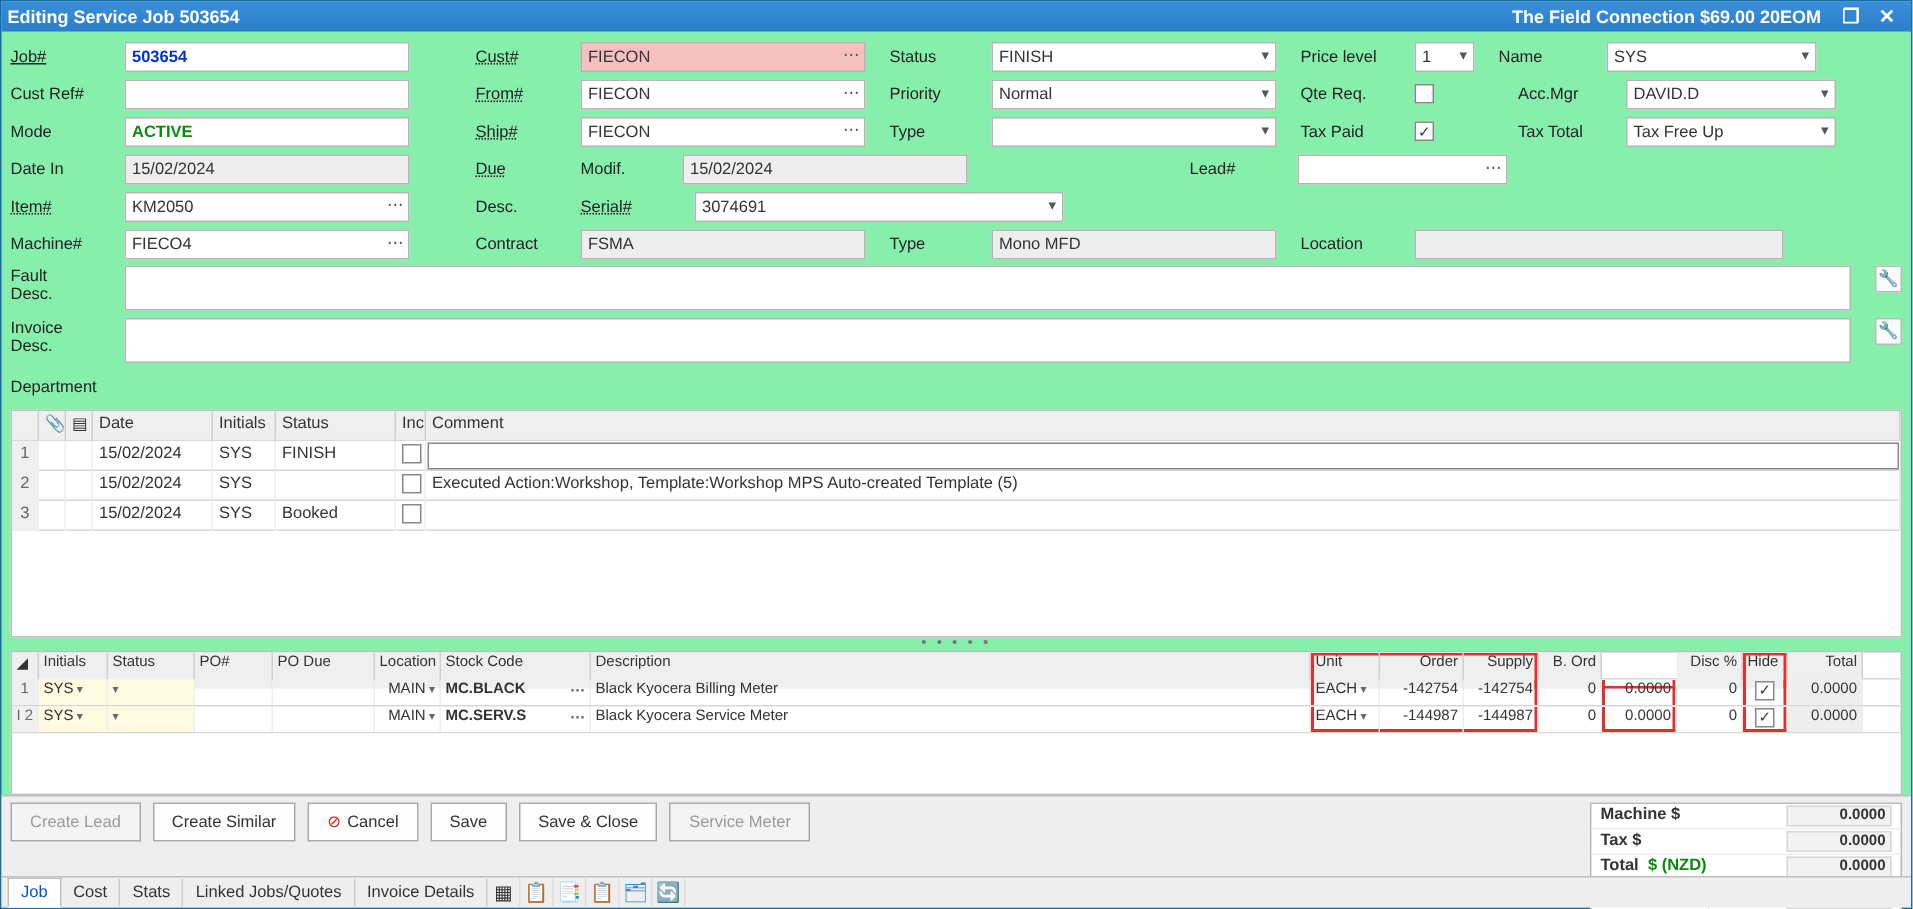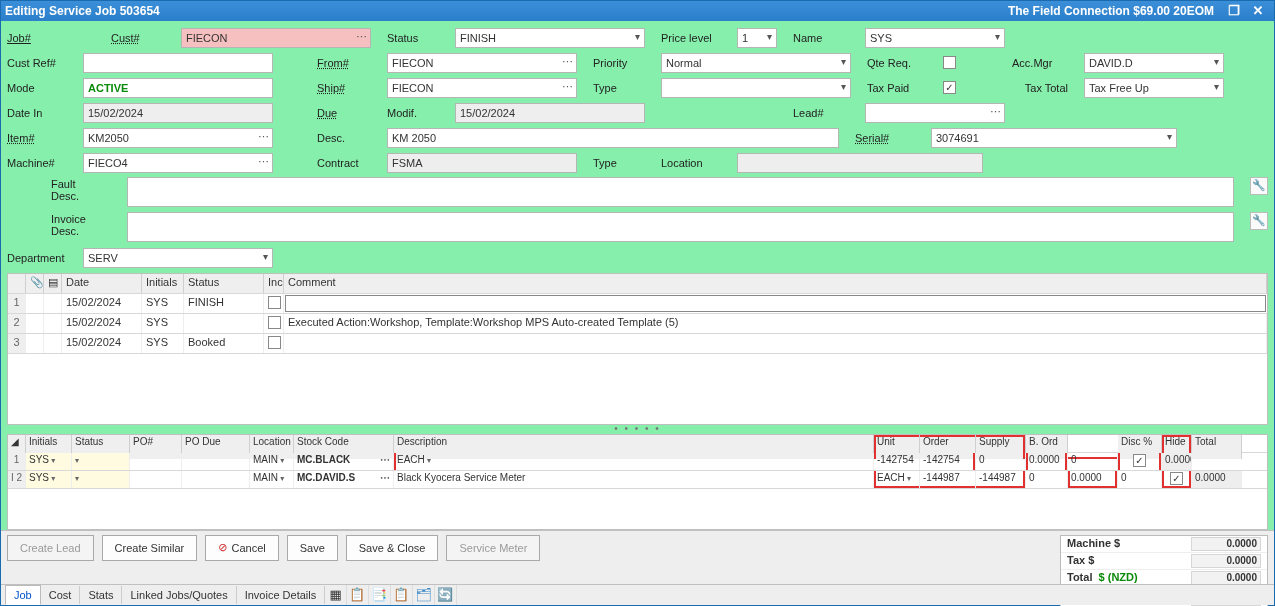--- a/index.html
+++ b/index.html
@@ -106,21 +106,21 @@
 }
 .textarea {
   flex: 1;
   height: 30px;
   border: 1px solid #b5b5b5;
   background: #fff;
   padding: 2px 4px;
   font-size: 11px;
 }
 .two-line-row { height: 32px; align-items: flex-start; }
-.two-line-row .lbl { padding-top: 1px; margin-left: 44px; }
+.two-line-row .lbl { padding-top: 1px; }
 .grid1 {
   margin: 2px 6px 0 6px;
   border: 1px solid #bfbfbf;
   background: #fff;
 }
 .grid1 .ghead, .grid1 .grow {
   display: grid;
   grid-template-columns: 18px 18px 18px 80px 42px 80px 20px auto;
   border-bottom: 1px solid #d8d8d8;
   height: 20px;
@@ -177,21 +177,21 @@
 }
 .grid2 .grow > div {
   border-right: 1px solid #eee;
   padding: 1px 3px;
   font-size: 10px;
   white-space: nowrap;
   overflow: hidden;
 }
 .grid2 .rownum { background: #efefef; text-align: center; color: #666; font-size: 9px;}
 .yellowish { background: #fffbe0; }
-.right-align { text-align: left; }
+.right-align { text-align: right; }
 .center { text-align: center; }
 .caret::after { content: " ▾"; font-size: 8px; color: #666; }
 .grid2-empty { height: 40px; background: #fff; }
 .bottom-bar {
   background: #eee;
   border-top: 1px solid #c0c0c0;
   padding: 4px 6px 0 6px;
   display: flex;
   align-items: flex-start;
   gap: 8px;
@@ -286,20 +286,21 @@
     <span class="spacer"></span>
     <span class="right-text">The Field Connection $69.00 20EOM</span>
     <span class="win-btn">❐</span>
     <span class="win-btn">✕</span>
   </div>
 
   <div class="form-area">
 
     <div class="row">
       <span class="lbl underline-dotted" style="text-decoration:underline;">Job#</span>
+      <div class="field blue-text w-190">503654</div>
       <span class="lbl w2 underline-dotted">Cust#</span>
       <div class="field pink dots w-190">FIECON</div>
       <span class="lbl w3">Status</span>
       <div class="field combo w-190">FINISH</div>
       <span class="lbl w4">Price level</span>
       <div class="field combo w-40">1</div>
       <span class="lbl" style="width:56px;">Name</span>
       <div class="field combo" style="width:140px;">SYS</div>
     </div>
 
@@ -320,72 +321,71 @@
     <div class="row">
       <span class="lbl">Mode</span>
       <div class="field green-text w-190">ACTIVE</div>
       <span class="lbl w2 underline-dotted">Ship#</span>
       <div class="field dots w-190">FIECON</div>
       <span class="lbl w3">Type</span>
       <div class="field combo w-190"></div>
       <span class="lbl w4">Tax Paid</span>
       <span class="chk">✓</span>
       <span style="width:24px;"></span>
-      <span class="lbl" style="width:56px;text-align:right;">Tax Total</span>
+      <span class="lbl" style="width:56px;">Tax Total</span>
       <div class="field combo" style="width:140px;">Tax Free Up</div>
     </div>
 
     <div class="row">
       <span class="lbl">Date In</span>
       <div class="field ro w-190">15/02/2024</div>
       <span class="lbl w2 underline-dotted">Due</span>
       <span class="lbl w3">Modif.</span>
       <div class="field ro w-190">15/02/2024</div>
       <span class="lbl w4"></span>
       <span style="width:40px;"></span>
       <span class="lbl" style="width:56px;">Lead#</span>
       <div class="field dots" style="width:140px;"></div>
     </div>
 
     <div class="row">
       <span class="lbl underline-dotted">Item#</span>
       <div class="field dots w-190">KM2050</div>
       <span class="lbl w2">Desc.</span>
-      <div class="field" style="width:452px;">KM 2050</div>
       <span class="lbl w4 underline-dotted">Serial#</span>
       <div class="field combo" style="width:246px;">3074691</div>
     </div>
 
     <div class="row">
       <span class="lbl">Machine#</span>
       <div class="field dots combo w-190">FIECO4</div>
       <span class="lbl w2">Contract</span>
       <div class="field ro w-190">FSMA</div>
       <span class="lbl w3">Type</span>
+      <div class="field ro w-190">Mono MFD</div>
       <span class="lbl w4">Location</span>
       <div class="field ro" style="width:246px;"></div>
     </div>
 
     <div class="row two-line-row">
       <span class="lbl" style="white-space:pre-line;">Fault
 Desc.</span>
       <div class="textarea" style="width:1020px;"></div>
       <span class="icon-btn">🔧</span>
     </div>
 
     <div class="row two-line-row">
       <span class="lbl" style="white-space:pre-line;">Invoice
 Desc.</span>
       <div class="textarea" style="width:1020px;"></div>
       <span class="icon-btn">🔧</span>
     </div>
 
     <div class="row">
       <span class="lbl">Department</span>
-      <div class="field combo w-190">SERV</div>
     </div>
   </div>
 
   <div class="grid1">
     <div class="ghead">
       <div></div>
       <div>📎</div>
       <div>▤</div>
       <div>Date</div>
       <div>Initials</div>
@@ -450,38 +450,39 @@
       </div>
 
       <div class="grow">
         <div class="rownum"><span></span> <span>1</span></div>
         <div class="yellowish caret">SYS</div>
         <div class="yellowish caret"></div>
         <div></div>
         <div></div>
         <div class="right-align caret">MAIN</div>
         <div style="font-weight:bold;"><span>MC.BLACK</span> <span style="float:right;color:#666;">⋯</span></div>
+        <div>Black Kyocera Billing Meter</div>
         <div class="rb-row-l caret">EACH</div>
         <div class="right-align">-142754</div>
         <div class="rb-row-r right-align">-142754</div>
         <div class="right-align">0</div>
         <div class="rb1-mid right-align">0.0000</div>
         <div class="right-align">0</div>
         <div class="rb2-mid center"><span class="chk">✓</span></div>
         <div class="right-align" style="background:#eee;">0.0000</div>
       </div>
 
       <div class="grow">
         <div class="rownum"><span>I</span> <span>2</span></div>
         <div class="yellowish caret">SYS</div>
         <div class="yellowish caret"></div>
         <div></div>
         <div></div>
         <div class="right-align caret">MAIN</div>
-        <div style="font-weight:bold;"><span>MC.DAVID.S</span> <span style="float:right;color:#666;">⋯</span></div>
+        <div style="font-weight:bold;"><span>MC.SERV.S</span> <span style="float:right;color:#666;">⋯</span></div>
         <div>Black Kyocera Service Meter</div>
         <div class="rb-bot-l caret">EACH</div>
         <div class="rb-bot-m right-align">-144987</div>
         <div class="rb-bot-r right-align">-144987</div>
         <div class="right-align">0</div>
         <div class="rb1-bot right-align">0.0000</div>
         <div class="right-align">0</div>
         <div class="rb2-bot center"><span class="chk">✓</span></div>
         <div class="right-align" style="background:#eee;">0.0000</div>
       </div>

